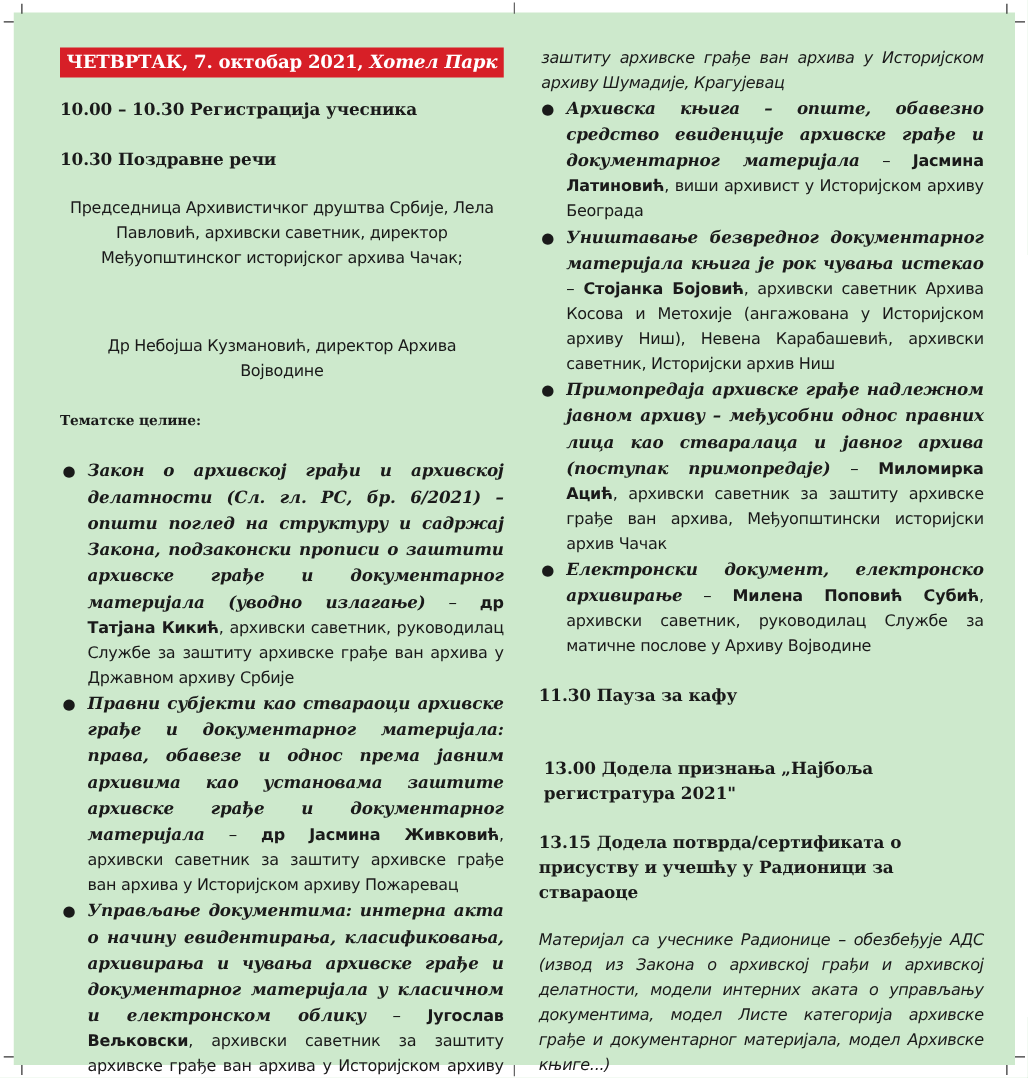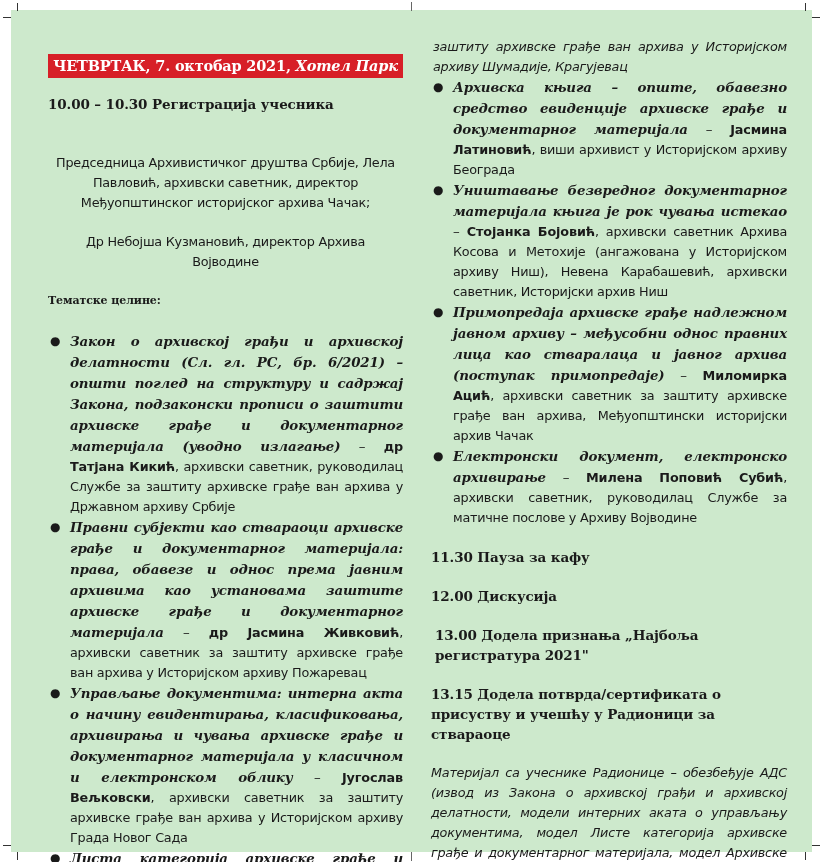--- a/index.html
+++ b/index.html
@@ -45,21 +45,20 @@
   .banner {
     background: #d71f27;
     color: #ffffff;
     font-weight: bold;
     font-size: 14.5px;
     text-align: center;
     height: 24px;
     line-height: 24px;
     white-space: nowrap;
     letter-spacing: -0.2px;
-    margin-top: 16px;
   }
   .banner em {
     font-style: italic;
     font-weight: bold;
   }
   .heading {
     font-weight: bold;
     font-size: 13.5px;
     line-height: 20px;
     text-align: left;
@@ -120,24 +119,25 @@
 
   <div class="col col-left">
     <div class="banner">
       <span>ЧЕТВРТАК, 7. октобар 2021,</span>
       <em>Хотел Парк</em>
     </div>
 
     <div style="height:16px"></div>
     <div class="heading">10.00 – 10.30 Регистрација учесника</div>
     <div style="height:20px"></div>
+    <div class="heading">10.30 Поздравне речи</div>
     <div style="height:19px"></div>
     <div class="para plain" style="text-align:center; padding:0 4px;">Председница Архивистичког друштва Србије, Лела Павловић, архивски саветник, директор Међуопштинског историјског архива Чачак;</div>
     <div style="height:19px"></div>
-    <div class="para plain" style="text-align:center; padding:0 28px;">Др Небојша Кузмановић, директор Архива Војводине</div>
+    <div class="para plain" style="text-align:center; padding:0 28px;margin-top:32px;">Др Небојша Кузмановић, директор Архива Војводине</div>
     <div style="height:19px"></div>
     <div class="heading" style="font-size:11px;">Тематске целине:</div>
     <div style="height:20px"></div>
 
     <ul class="items">
       <li>
         <span class="bullet">●</span>
         <span class="topic">Закон о архивској грађи и архивској делатности (Сл. гл. РС, бр. 6/2021) – општи поглед на структуру и садржај Закона, подзаконски прописи о заштити архивске грађе и документарног материјала (уводно излагање)</span><span> – </span><span class="person">др Татјана Кикић</span><span class="plain">, архивски саветник, руководилац Службе за заштиту архивске грађе ван архива у Државном архиву Србије</span>
       </li>
       <li>
@@ -173,21 +173,20 @@
       </li>
       <li>
         <span class="bullet">●</span>
         <span class="topic">Електронски документ, електронско архивирање</span><span> – </span><span class="person">Милена Поповић Субић</span><span class="plain">, архивски саветник, руководилац Службе за матичне послове у Архиву Војводине</span>
       </li>
     </ul>
 
     <div style="height:19px"></div>
     <div class="heading">11.30 Пауза за кафу</div>
     <div style="height:19px"></div>
-    <div class="heading">12.00 Дискусија</div>
     <div style="height:19px"></div>
     <div class="heading" style="padding:0 4px;">13.00 Додела признања „Најбоља регистратура 2021"</div>
     <div style="height:19px"></div>
     <div class="heading">13.15 Додела потврда/сертификата о присуству и учешћу у Радионици за ствараоце</div>
     <div style="height:19px"></div>
     <div class="text-just">Материјал са учеснике Радионице – обезбеђује АДС (извод из Закона о архивској грађи и архивској делатности, модели интерних аката о управљању документима, модел Листе категорија архивске грађе и документарног материјала, модел Архивске књиге...)</div>
 
   </div>
 </div>
 

